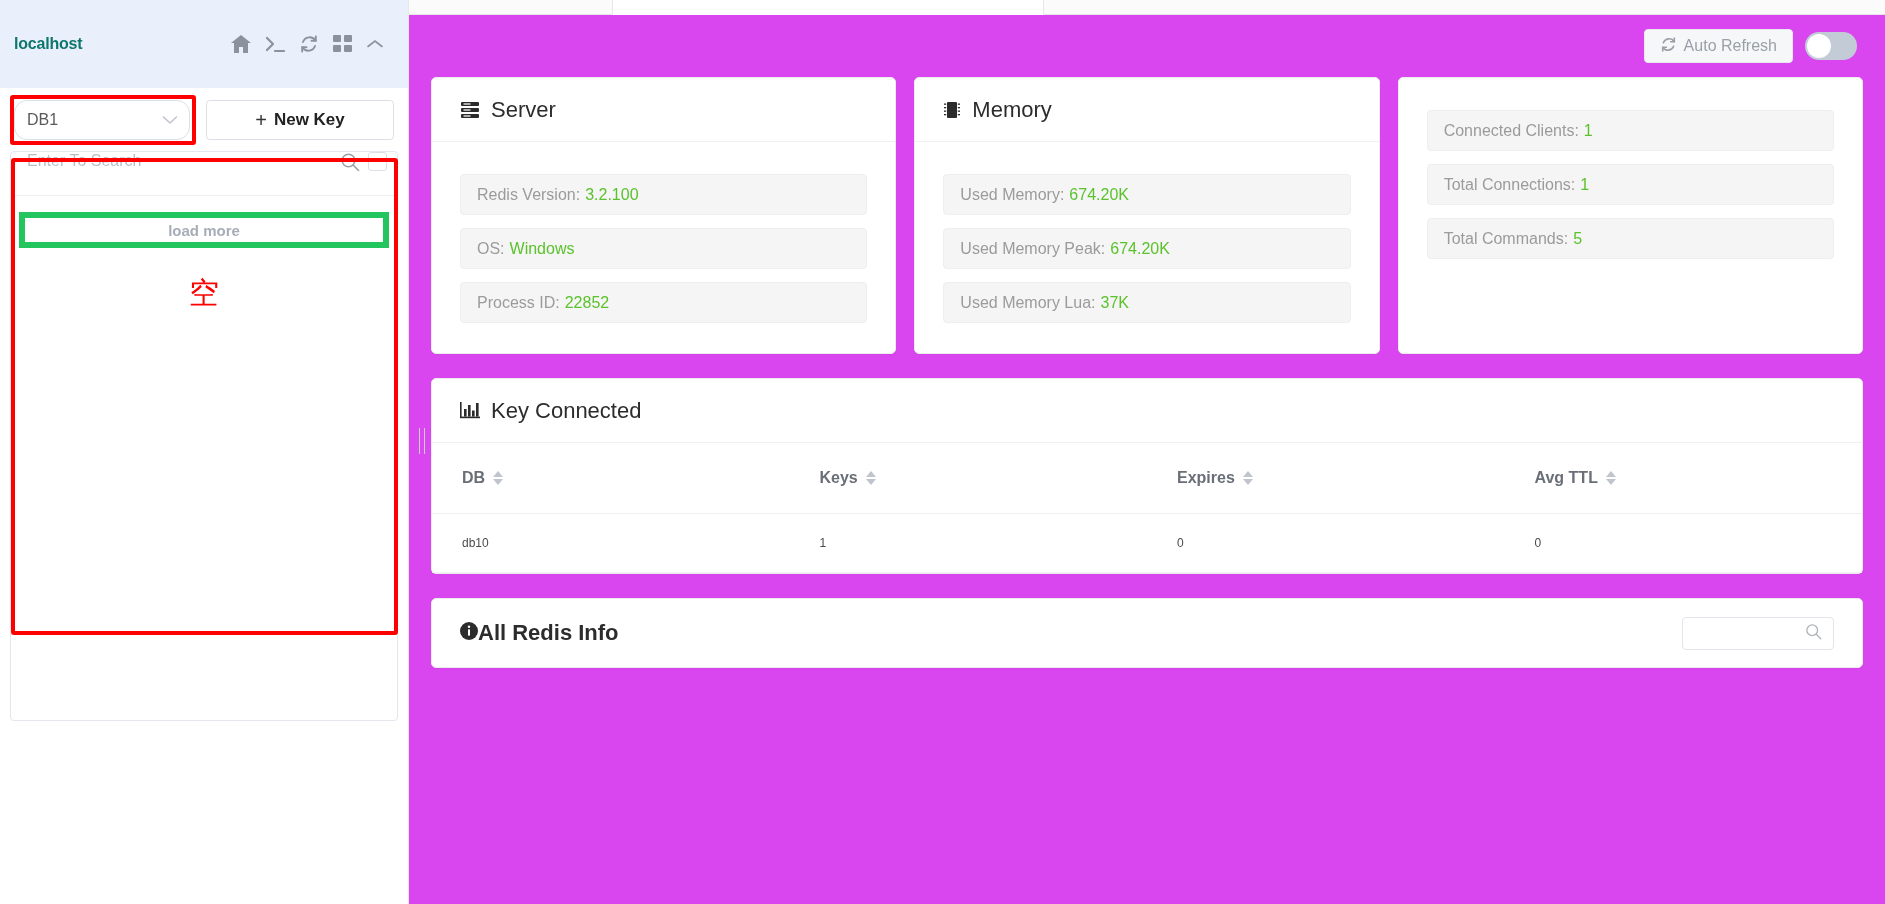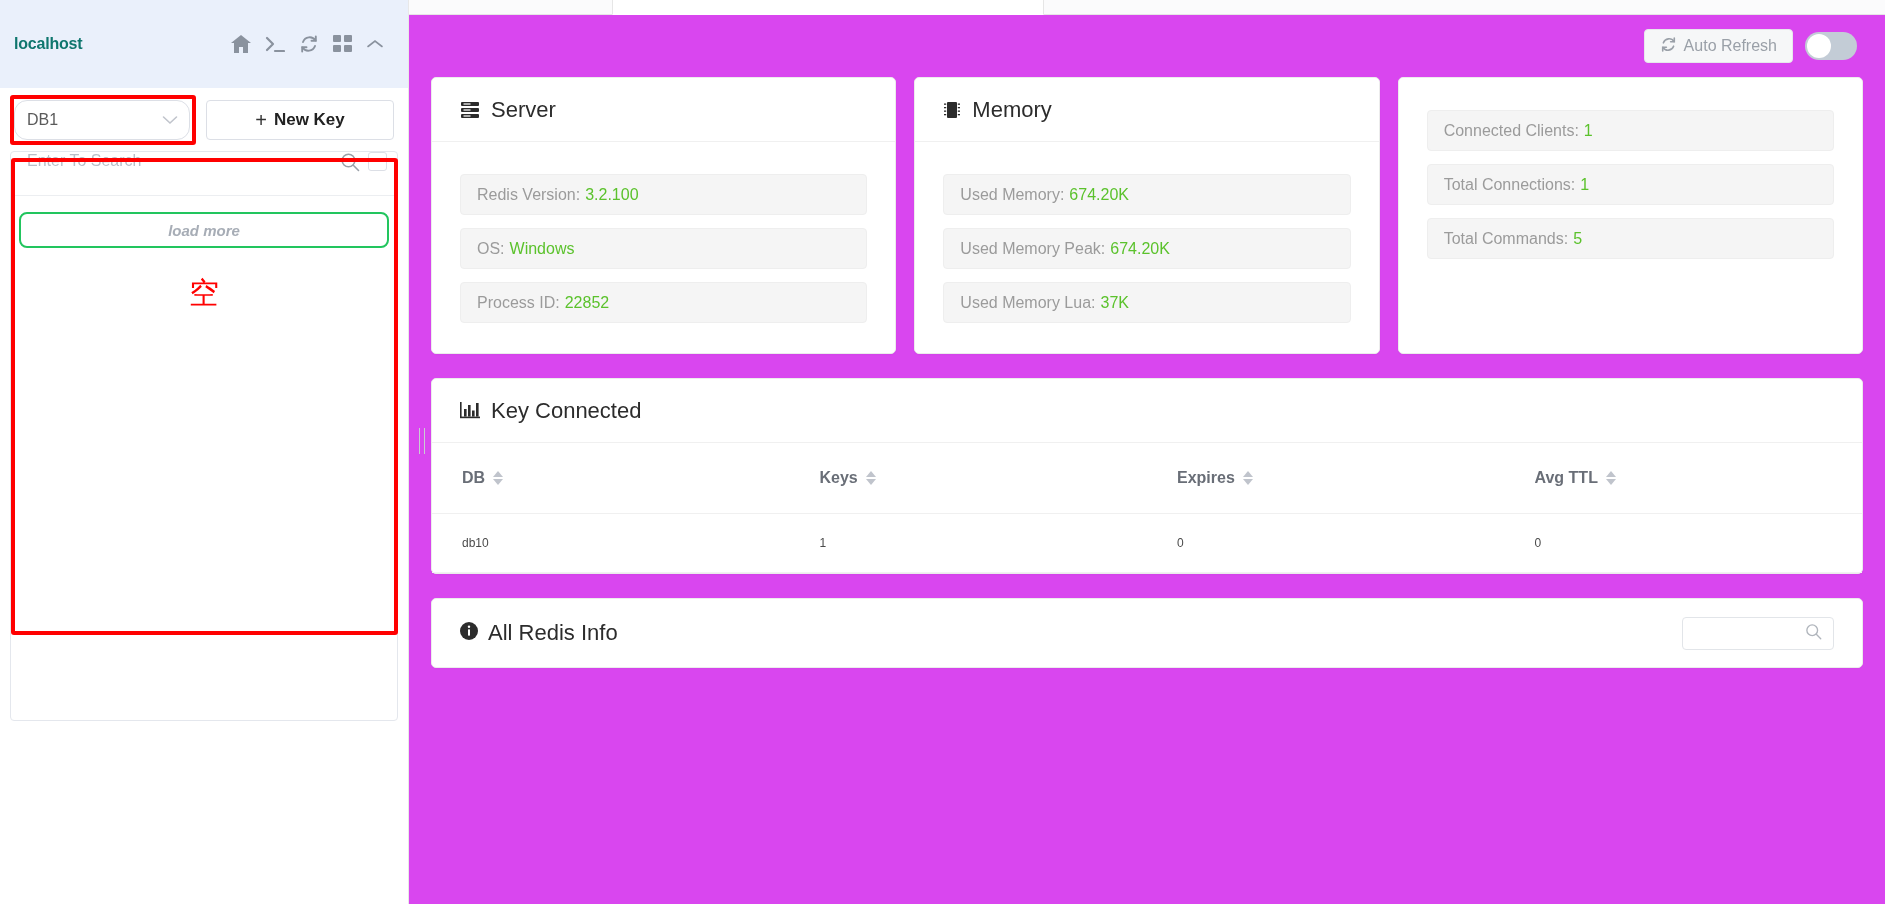--- a/index.html
+++ b/index.html
@@ -121,26 +121,25 @@
     width: 19px; height: 19px;
     border: 1px solid #dcdfe6;
     border-radius: 3px;
     background: #fff;
     cursor: pointer;
   }
 
   .loadmore {
     height: 36px;
     margin: 16px 8px 0 8px;
-    border: 2px solid #22c55e;
-    border-radius: 8px;
+    border: 6px solid #22c55e;
+    border-radius: 0;
     display: flex; align-items: center; justify-content: center;
     font-size: 15px; font-weight: bold; color: #a7adb6;
     cursor: pointer;
-    font-style: italic;
   }
 
   .empty-state {
     margin-top: 30px;
     text-align: center;
     color: #ff0000;
     font-size: 30px;
     line-height: 1;
     font-family: "DejaVu Sans", sans-serif;
   }
@@ -300,22 +299,22 @@
     border: 1px solid #ececec;
     border-radius: 5px;
     box-shadow: 0 1px 2px rgba(0,0,0,0.03);
   }
   .allinfo-head {
     height: 68px;
     display: flex; align-items: center; justify-content: space-between;
     padding: 0 28px;
   }
   .allinfo-title {
-    display: flex; align-items: center; gap: 10px;
-    font-size: 22px; color: #2c2c2c;
+    display: flex; align-items: center; gap: 0;
+    font-size: 22px; color: #2c2c2c; font-weight: bold;
   }
   .allinfo-search {
     width: 152px; height: 33px;
     border: 1px solid #e2e5e9;
     border-radius: 4px;
     background: #fff;
     display: flex; align-items: center; justify-content: flex-end;
     padding: 0 11px;
     color: #b0b5bc;
   }

